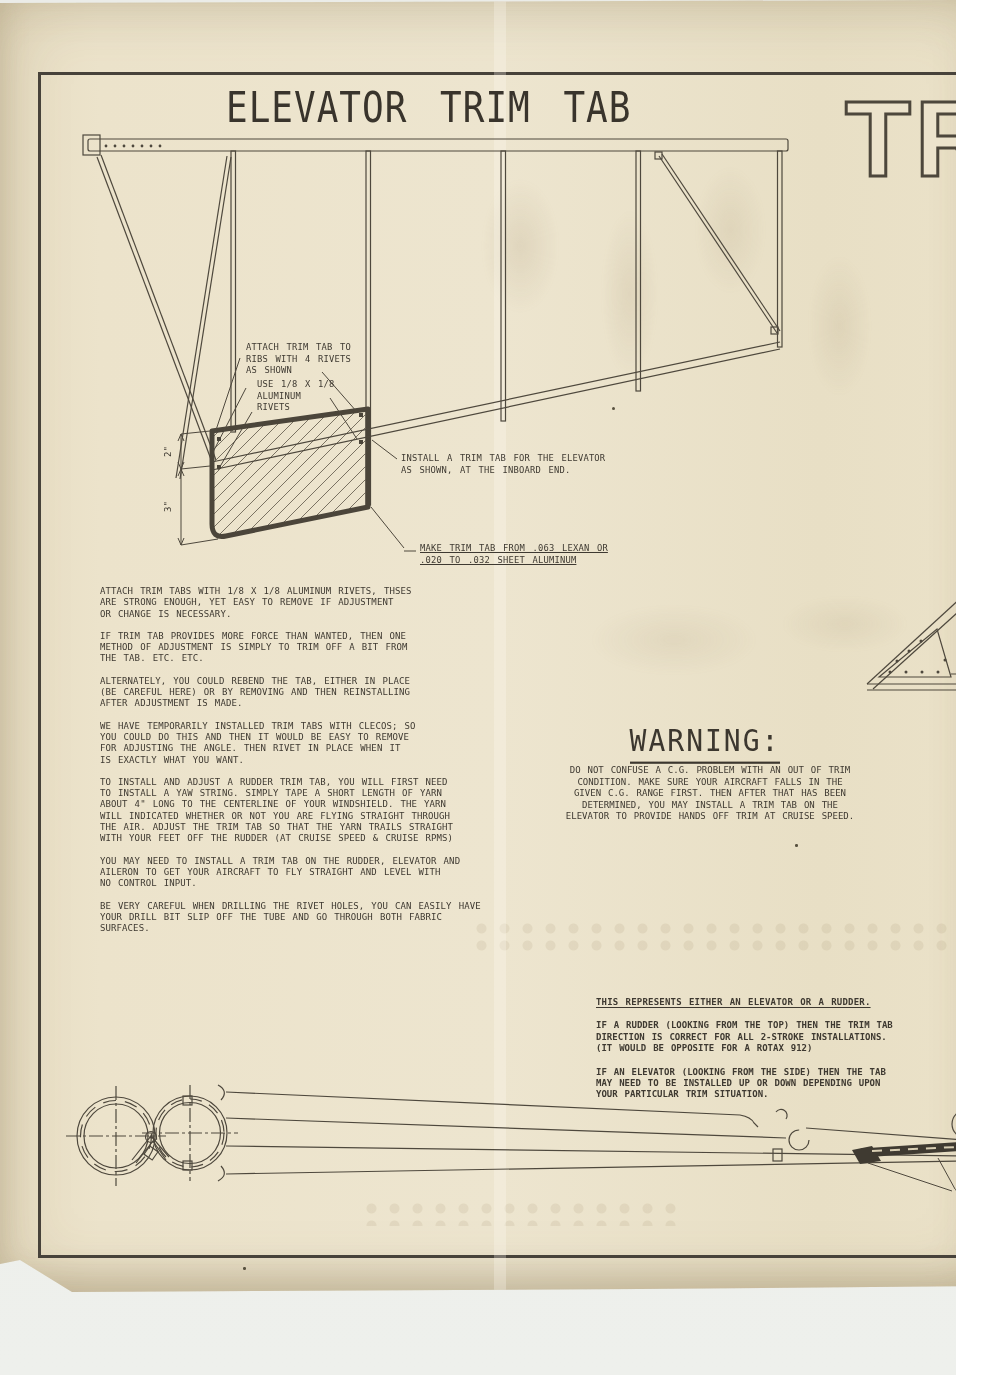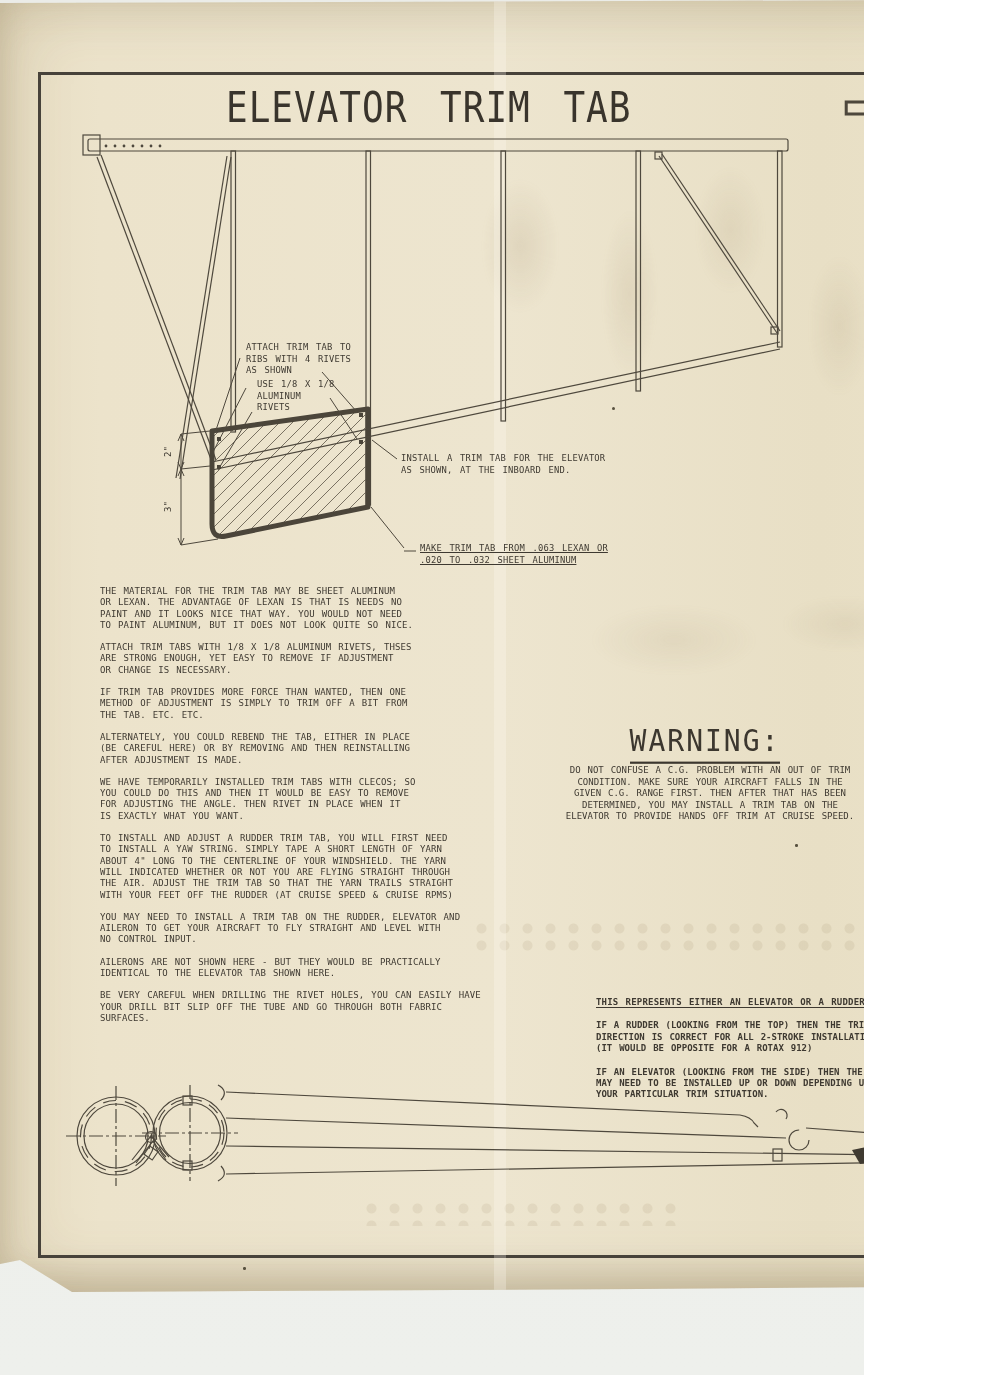--- a/index.html
+++ b/index.html
@@ -1,17 +1,17 @@
 <!DOCTYPE html>
 <html><head>
 <meta charset="utf-8">
 <style>
   html,body{margin:0;padding:0;}
   .stage{
-    position:relative;width:864px;height:1375px;overflow:hidden;
+    position:relative;width:956px;height:1375px;overflow:hidden;
     background:linear-gradient(180deg,#ebece8 0%,#eef0ec 100%);
     font-family:"DejaVu Sans Mono",monospace;
   }
   .page{
     position:absolute;left:0;top:0;width:1000px;height:1292px;
     background:linear-gradient(90deg,#e7ddc3 0%,#ece3cb 10%,#ede5cf 50%,#e8dfc5 82%,#ebe2c9 100%);
     clip-path:polygon(0px 3px,963px 0px,966px 86px,1000px 88px,1000px 1286px,640px 1289px,72px 1292px,20px 1260px,0px 1264px);
     box-shadow:inset 0 0 70px rgba(120,100,60,.22), inset -25px 0 45px rgba(120,100,60,.15), inset 0 -18px 30px rgba(120,100,60,.18);
   }
   .border-box{
@@ -227,24 +227,20 @@
 AS SHOWN</div>
     <div class="note-text small-note" style="left:257px;top:379px;">USE 1/8 X 1/8
 ALUMINUM
 RIVETS</div>
     <div class="note-text small-note" style="left:401px;top:453px;">INSTALL A TRIM TAB FOR THE ELEVATOR
 AS SHOWN, AT THE INBOARD END.</div>
     <div class="note-text small-note" style="left:420px;top:543px;text-decoration:underline;">MAKE TRIM TAB FROM .063 LEXAN OR
 .020 TO .032 SHEET ALUMINUM</div>
 
     <div class="body-col">
-      <p>THE MATERIAL FOR THE TRIM TAB MAY BE SHEET ALUMINUM
-OR LEXAN.  THE ADVANTAGE OF LEXAN IS THAT IS NEEDS NO
-PAINT AND IT LOOKS NICE THAT WAY.  YOU WOULD NOT NEED
-TO  PAINT ALUMINUM, BUT IT DOES NOT LOOK QUITE SO NICE.</p>
       <p>ATTACH TRIM TABS WITH 1/8 X 1/8 ALUMINUM RIVETS, THSES
 ARE STRONG ENOUGH, YET EASY TO REMOVE IF ADJUSTMENT
 OR CHANGE IS NECESSARY.</p>
       <p>IF TRIM TAB PROVIDES MORE FORCE THAN WANTED, THEN ONE
 METHOD OF ADJUSTMENT IS SIMPLY TO TRIM OFF A BIT FROM
 THE TAB.  ETC. ETC.</p>
       <p>ALTERNATELY, YOU COULD REBEND THE TAB, EITHER IN PLACE
 (BE CAREFUL HERE) OR BY REMOVING AND THEN REINSTALLING
 AFTER ADJUSTMENT IS MADE.</p>
       <p>WE HAVE TEMPORARILY INSTALLED TRIM TABS WITH CLECOS; SO
@@ -253,22 +249,20 @@
 IS EXACTLY WHAT YOU WANT.</p>
       <p>TO INSTALL AND ADJUST A RUDDER TRIM TAB, YOU WILL FIRST NEED
 TO INSTALL A YAW STRING.  SIMPLY TAPE A SHORT LENGTH OF YARN
 ABOUT 4" LONG TO THE CENTERLINE OF YOUR WINDSHIELD.  THE YARN
 WILL INDICATED WHETHER OR NOT YOU ARE FLYING STRAIGHT THROUGH
 THE AIR.  ADJUST THE TRIM TAB  SO THAT THE YARN TRAILS STRAIGHT
 WITH YOUR FEET OFF THE RUDDER (AT CRUISE SPEED &amp; CRUISE RPMS)</p>
       <p>YOU MAY NEED TO INSTALL A TRIM TAB ON THE RUDDER, ELEVATOR AND
 AILERON TO GET YOUR AIRCRAFT TO FLY STRAIGHT AND LEVEL WITH
 NO CONTROL INPUT.</p>
-      <p>AILERONS ARE NOT SHOWN HERE - BUT THEY WOULD BE PRACTICALLY
-IDENTICAL TO THE ELEVATOR TAB SHOWN HERE.</p>
       <p>BE VERY CAREFUL WHEN DRILLING THE RIVET HOLES, YOU CAN EASILY HAVE
 YOUR DRILL BIT SLIP OFF THE TUBE AND GO THROUGH BOTH FABRIC
 SURFACES.</p>
     </div>
 
     <div class="warning-head-wrap">
       <span class="warning-head">WARNING:</span>
     </div>
     <div class="note-text warning-body">DO NOT CONFUSE A C.G. PROBLEM WITH AN OUT OF TRIM
 CONDITION.  MAKE SURE YOUR AIRCRAFT FALLS IN THE

